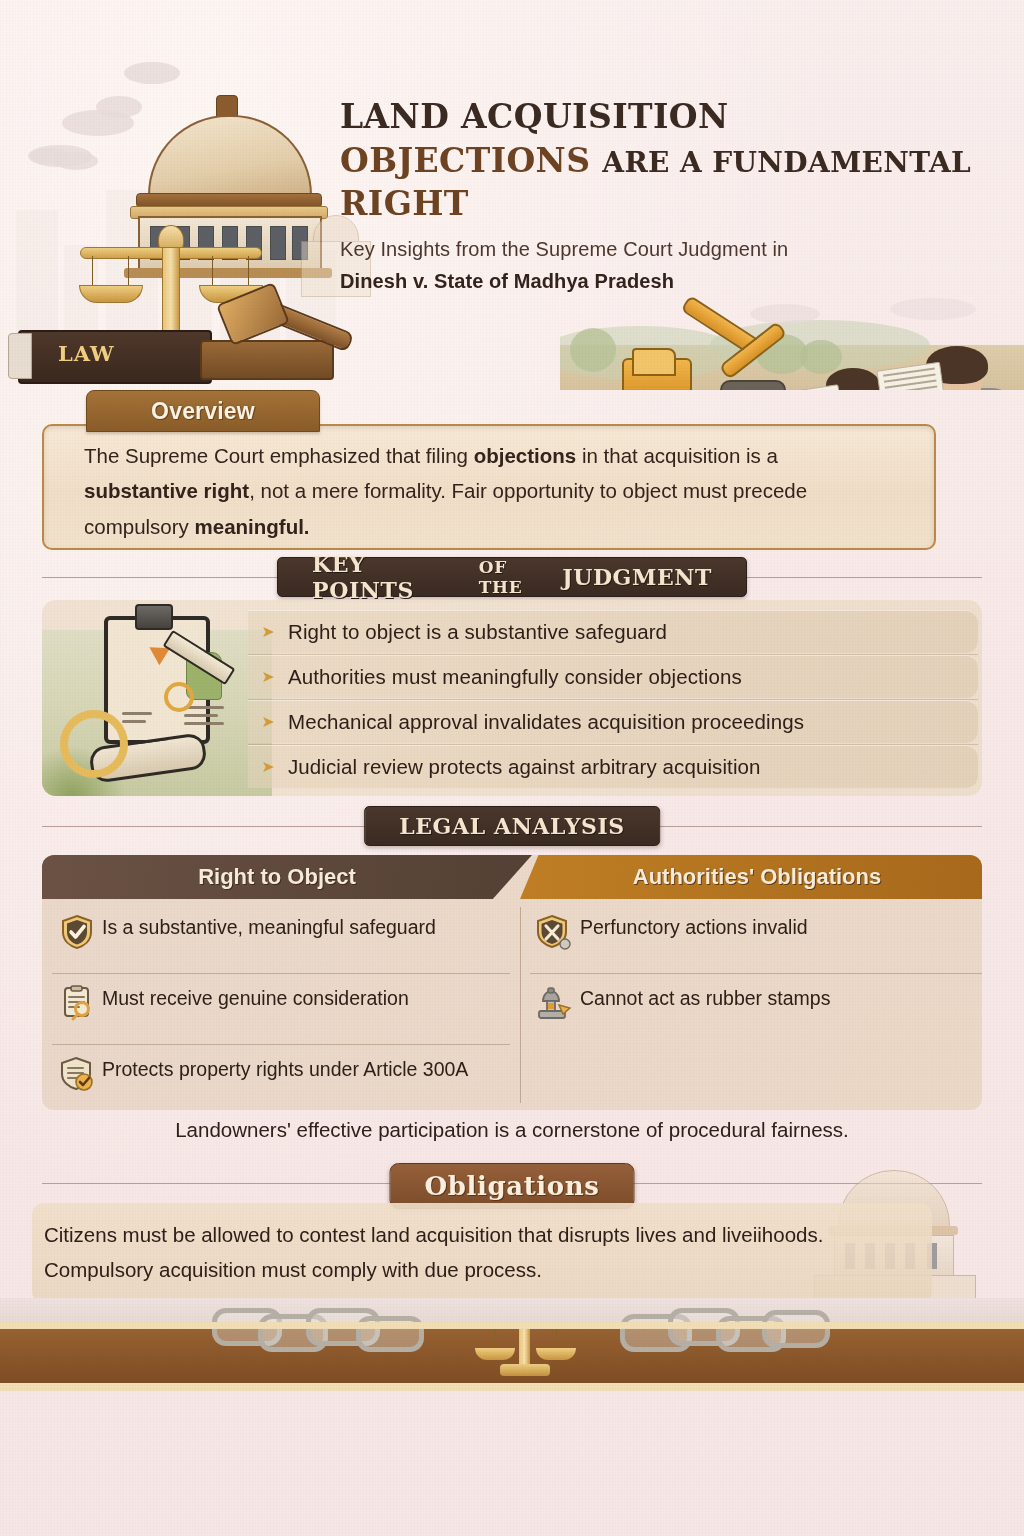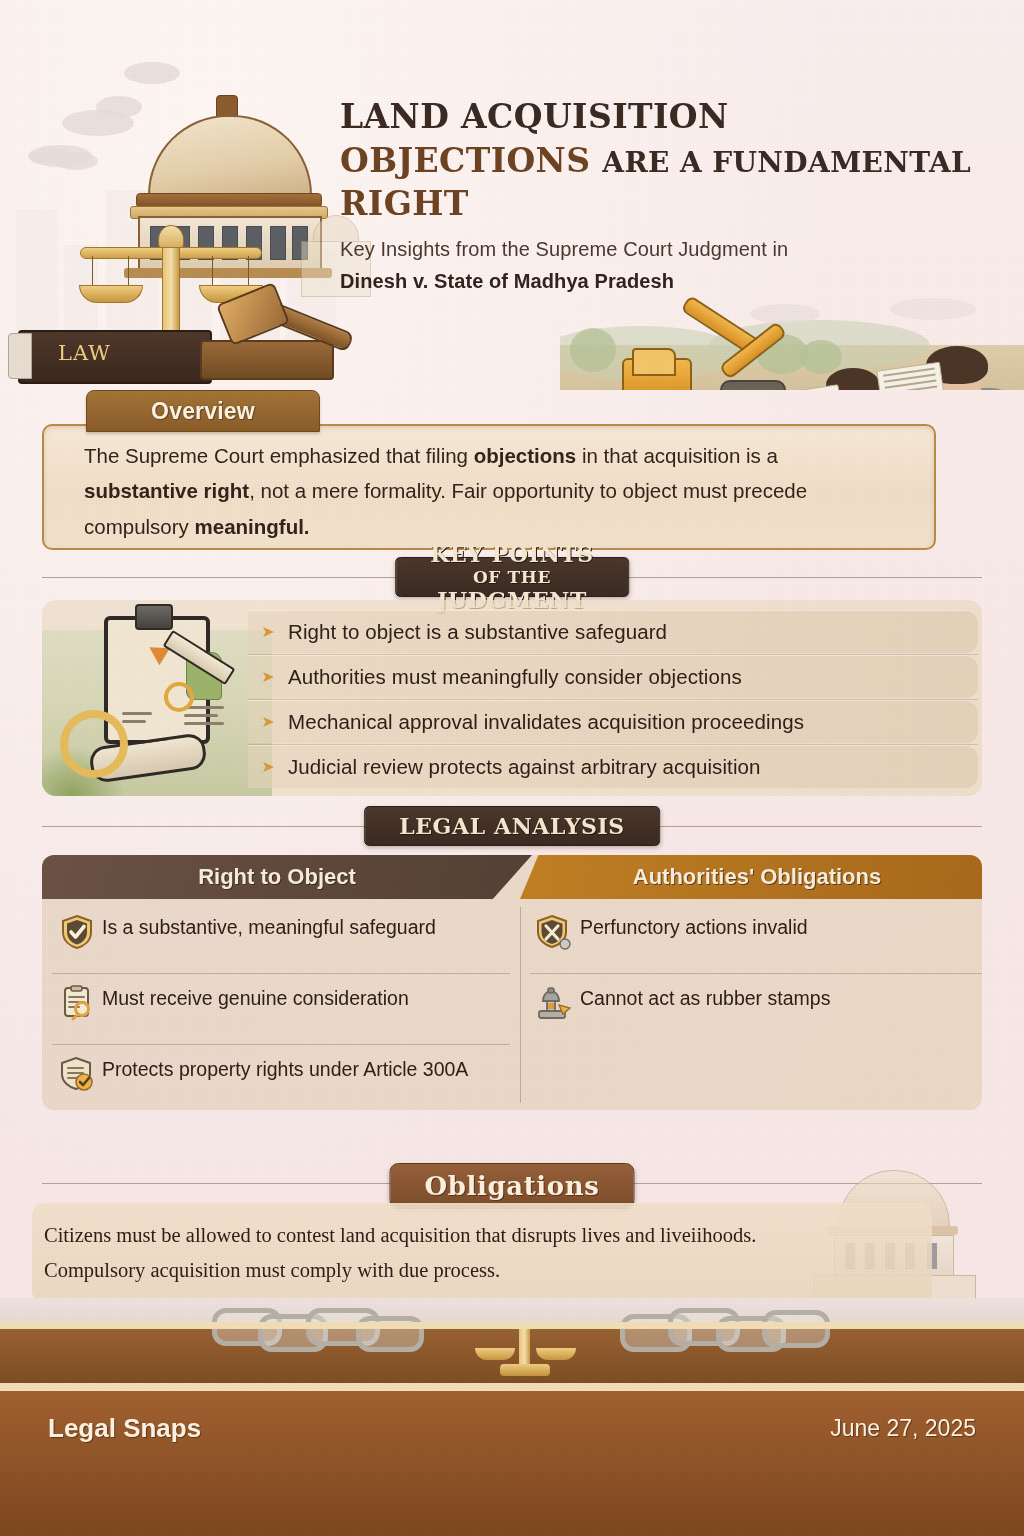--- a/index.html
+++ b/index.html
@@ -61,21 +61,21 @@
   .scales{position:absolute;left:70px;top:225px;width:200px;height:140px;}
   .sc-beam{position:absolute;left:10px;top:22px;width:180px;height:10px;background:linear-gradient(#f0cf82,#cfa14c);border-radius:6px;border:1px solid #a3762f;}
   .sc-post{position:absolute;left:92px;top:22px;width:16px;height:90px;background:linear-gradient(90deg,#e8c479,#f5e0ab,#c99a45);border:1px solid #a3762f;}
   .sc-knob{position:absolute;left:88px;top:0px;width:24px;height:28px;background:linear-gradient(#f5e0ab,#cfa14c);border-radius:50% 50% 40% 40%;border:1px solid #a3762f;}
   .sc-base{position:absolute;left:62px;top:108px;width:76px;height:14px;background:linear-gradient(#eccd82,#c4913c);border-radius:4px;border:1px solid #a3762f;}
   .pan{position:absolute;top:60px;width:62px;height:16px;background:linear-gradient(#f0cf82,#c8963f);border-radius:0 0 30px 30px;border:1px solid #a3762f;}
   .chain{position:absolute;top:31px;width:1px;height:30px;background:#7e5a26;}
 
   
   .book{position:absolute;left:18px;top:330px;width:190px;height:50px;background:linear-gradient(#4e382a,#3a281e);border-radius:4px;border:2px solid #2b1d15;}
-  .book-label{position:absolute;left:58px;top:341px;font-family:"DejaVu Serif",serif;font-weight:normal;font-size:21px;color:#f0cf82;letter-spacing:1px;}
+  .book-label{position:absolute;left:58px;top:341px;font-family:"DejaVu Serif",serif;font-weight:bold;font-size:21px;color:#f0cf82;letter-spacing:1px;}
   .book-pages{position:absolute;left:8px;top:333px;width:22px;height:44px;background:#e7ddd0;border-radius:4px 0 0 4px;border:1px solid #b5a594;}
   .gavel-block{position:absolute;left:200px;top:340px;width:130px;height:36px;background:linear-gradient(#9a6a38,#724b24);border-radius:4px;border:2px solid #5c3a1c;}
   .gavel-head{position:absolute;left:222px;top:292px;width:58px;height:40px;background:linear-gradient(135deg,#e0ad63,#9a6a38);border-radius:6px;border:2px solid #5c3a1c;transform:rotate(-22deg);}
   .gavel-handle{position:absolute;left:262px;top:316px;width:88px;height:16px;background:linear-gradient(#b07c44,#7d5228);border-radius:8px;border:2px solid #5c3a1c;transform:rotate(22deg);}
 
   
   .scene{position:absolute;left:560px;top:290px;width:464px;height:200px;overflow:hidden;}
   .ground{position:absolute;left:0;top:55px;width:464px;height:145px;background:linear-gradient(#d9c89f 0%,#cdb78c 40%,#dcc7a4 100%);opacity:.85;}
   .hill{position:absolute;background:#c9d1b2;border-radius:50%;opacity:.55;}
   .tree{position:absolute;background:#b6c196;border-radius:50%;opacity:.75;}
@@ -118,21 +118,20 @@
   
   .sec{position:absolute;left:42px;width:940px;height:40px;}
   .sec .rule{position:absolute;top:20px;left:0;width:940px;height:1px;background:#b79f97;}
   .badge{
     position:absolute;top:0;left:50%;transform:translateX(-50%);
     height:38px;padding:0 34px;
     background:linear-gradient(#4b372c,#3a2a21);
     border-radius:5px;border:1px solid #2c1f18;
     display:flex;align-items:center;justify-content:center;
     box-shadow:0 2px 4px rgba(70,45,30,.3);
-    flex-direction:column;
   }
   .badge span{
     font-family:"DejaVu Serif",serif;font-weight:bold;color:#f5e6cf;
     text-shadow:1px 1px 0 #241a14;letter-spacing:.6px;
   }
   .badge .big{font-size:22px;}
   .badge .sm{font-size:17px;}
   .badge.light{background:linear-gradient(#96603a,#7c4c2a);border-color:#5e3a1f;border-radius:9px;height:44px;}
   .badge.light span{font-size:26px;color:#fbf0df;text-shadow:1px 1px 0 #5a3519;}
 
@@ -204,21 +203,21 @@
   }
 
   
   .conc-box{
     position:absolute;left:32px;top:1203px;width:900px;height:100px;
     background:linear-gradient(180deg,rgba(240,223,201,.92),rgba(233,213,188,.82));
     border-radius:12px;
   }
   .conc-text{
     position:absolute;left:44px;top:1218px;width:810px;
-    font-size:20.5px;line-height:1.7;color:#2e2019;font-family:Liberation Serif, serif;
+    font-size:20.5px;line-height:1.7;color:#2e2019;
   }
   .conc-court{position:absolute;right:10px;top:1160px;width:230px;height:150px;opacity:.55;}
   .cc-dome{position:absolute;left:54px;top:10px;width:110px;height:56px;background:linear-gradient(#efe2cb,#d8c4a2);border-radius:55px 55px 0 0;border:1px solid #b4936a;}
   .cc-band{position:absolute;left:44px;top:66px;width:130px;height:9px;background:#c9a875;border-radius:3px;}
   .cc-drum{position:absolute;left:50px;top:75px;width:118px;height:40px;background:linear-gradient(#f0e5d1,#dccbae);border:1px solid #b4936a;}
   .cc-drum i{position:absolute;top:7px;width:10px;height:26px;background:#5c5f63;}
   .cc-base{position:absolute;left:30px;top:115px;width:160px;height:26px;background:#e6d8bd;border:1px solid #b4936a;}
 
   
   .band-scene{position:absolute;left:0;top:1298px;width:1024px;height:92px;overflow:hidden;}
@@ -501,20 +500,21 @@
             <rect x="11" y="18" width="6" height="6" fill="#e39c34"></rect>
             <rect x="2" y="26" width="26" height="7" rx="2" fill="#b4b0a8" stroke="#6e6a64" stroke-width="1.8"></rect>
             <path d="M22 20 l11 3 l-7 6 Z" fill="#eeb24b" stroke="#9a7126" stroke-width="1.4"></path>
           </svg>
         </span>
         <span class="la-txt">Cannot act as rubber stamps</span>
       </div>
     </div>
   </div>
 
+  <div class="note">Landowners' effective participation is a cornerstone of procedural fairness.</div>
 
   <div class="sec" style="top:1163px;">
     <div class="rule"></div>
     <div class="badge light">
       <span>Obligations</span>
     </div>
   </div>
 
   <div class="conc-court">
     <div class="cc-dome"></div>
@@ -549,19 +549,15 @@
       <div class="bs-base"></div>
       <div class="bs-str" style="left:24px;"></div>
         <div class="bs-str" style="left:86px;"></div>
       <div class="bs-pan" style="left:5px;"></div>
       <div class="bs-pan" style="left:66px;"></div>
     </div>
   </div>
   <div class="band-rule-top"></div>
   <div class="band-rule-bot"></div>
 
-  <div class="footer">
-    <div class="brand">Legal Snaps</div>
-    <div class="date">June 27, 2025</div>
-  </div>
 
   <div class="grain"></div>
 </div>
 
 </body></html>

